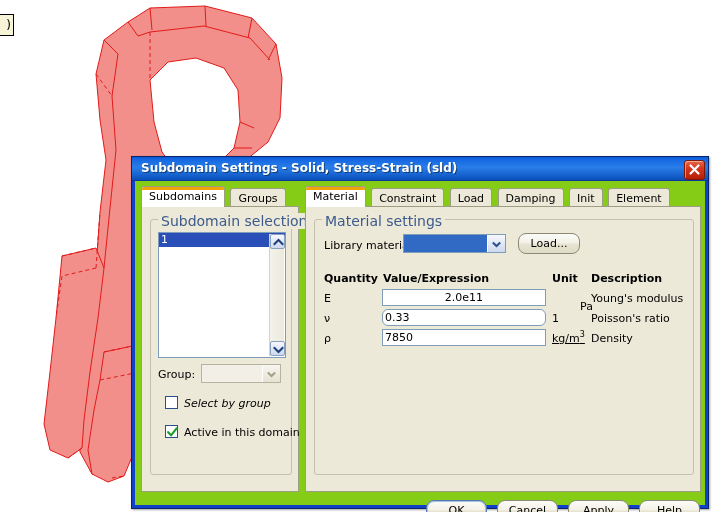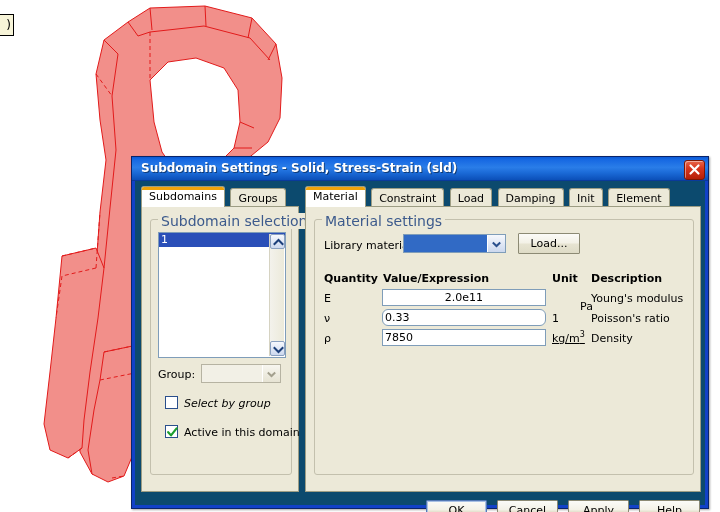--- a/index.html
+++ b/index.html
@@ -47,21 +47,21 @@
   }
   .close-btn{
     position:absolute;right:3px;top:3px;width:19px;height:18px;
     background:linear-gradient(to bottom,#e8674a 0%,#d8361d 40%,#b51f07 100%);
     border:1px solid #7e1703;border-radius:3px;
     box-shadow:inset 1px 1px 0 rgba(255,255,255,.45);
     cursor:pointer;
   }
   .close-btn svg{position:absolute;left:3px;top:2px;}
 
-  .dlg-body{position:absolute;left:3px;top:24px;right:3px;bottom:3px;background:#0c4a6e;}
+  .dlg-body{position:absolute;left:3px;top:24px;right:3px;bottom:3px;background:#84cc16;}
 
   
   .tabstrip{position:absolute;height:21px;}
   .tab{
     position:relative;display:inline-block;vertical-align:bottom;
     height:19px;line-height:19px;padding:0 7px;
     background:#ece9d8;border:1px solid #9d9d84;border-bottom:none;
     border-radius:3px 3px 0 0;margin-right:2px;
     font-size:11px;color:#000;cursor:pointer;box-sizing:border-box;
   }
@@ -124,21 +124,21 @@
     background:linear-gradient(to bottom,#f6f8fd,#ccd8ee);
     border-left:1px solid #fff;cursor:pointer;
   }
   .combo .arrow svg{position:absolute;left:4px;top:6px;}
   .combo.disabled{border-color:#b6b3a2;background:#f2f0e6;}
   .combo.disabled .field{background:#f2f0e6;}
   .combo.disabled .arrow{background:linear-gradient(to bottom,#f7f6f0,#e6e3d3);}
 
   .btn{
     position:absolute;background:linear-gradient(to bottom,#fbfbf8 0%,#f3f1e6 48%,#e7e4d2 52%,#dedbc6 100%);
-    border:1px solid #8c8a74;border-radius:1px;box-sizing:border-box;
+    border:1px solid #8c8a74;border-radius:8px;box-sizing:border-box;
     font-size:11px;text-align:center;cursor:pointer;color:#000;
   }
   .btn.default{border:1px solid #5479b5;box-shadow:0 0 0 1px #a8c0e4 inset;}
 
   .lbl{position:absolute;font-size:11px;color:#000;white-space:nowrap;}
   .lbl.bold{font-weight:bold;}
 
   
   .cbx{position:absolute;width:13px;height:13px;background:#fff;border:1px solid #2a4f8c;box-sizing:border-box;cursor:pointer;}
   .cbx svg{position:absolute;left:1px;top:1px;}

